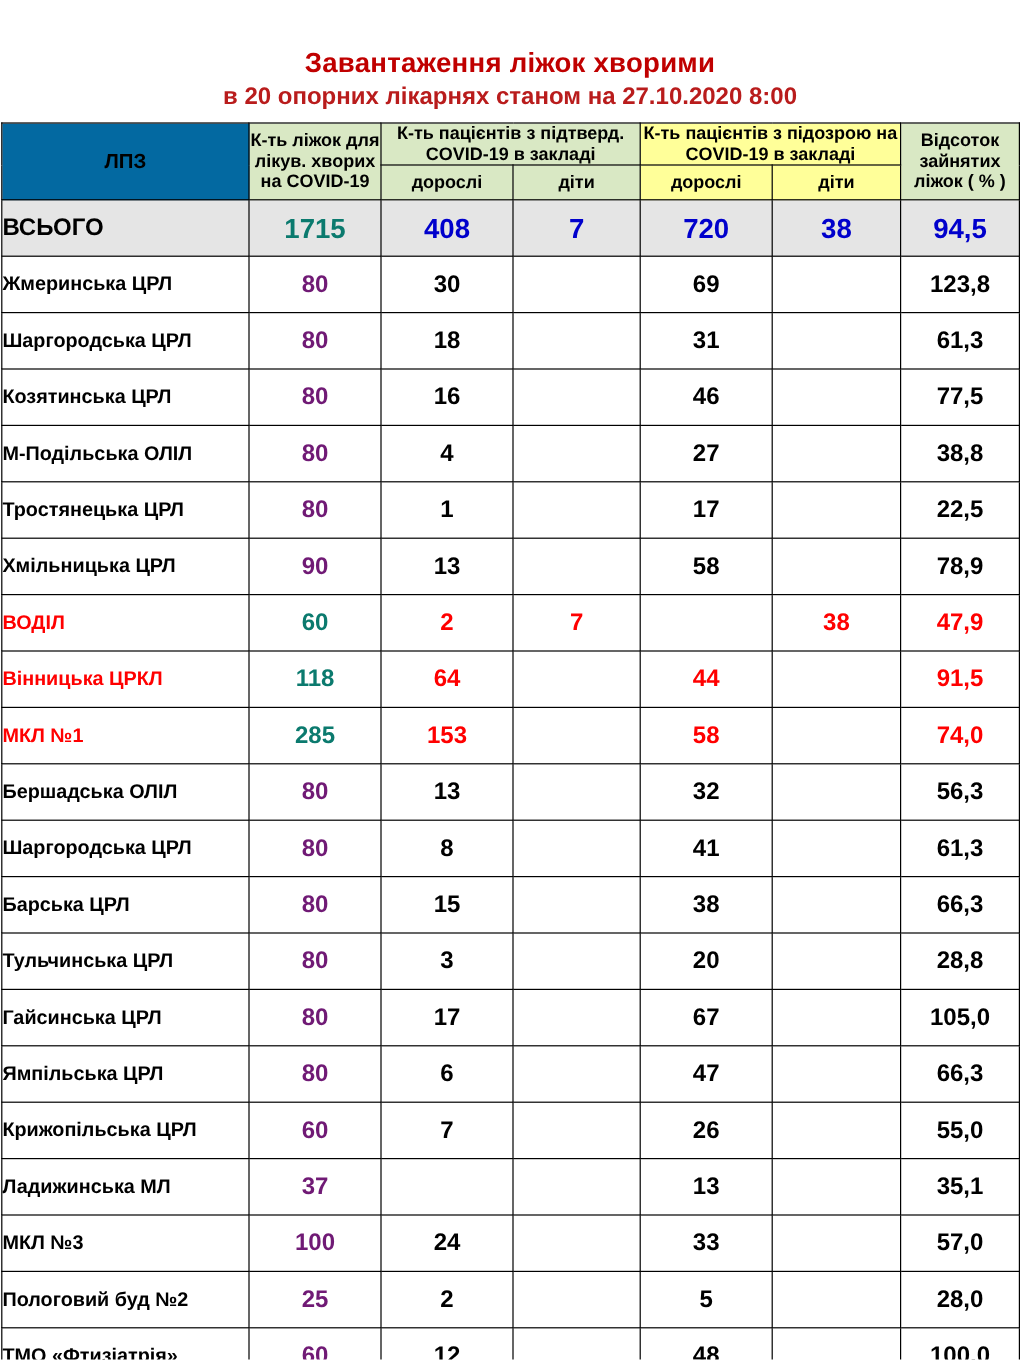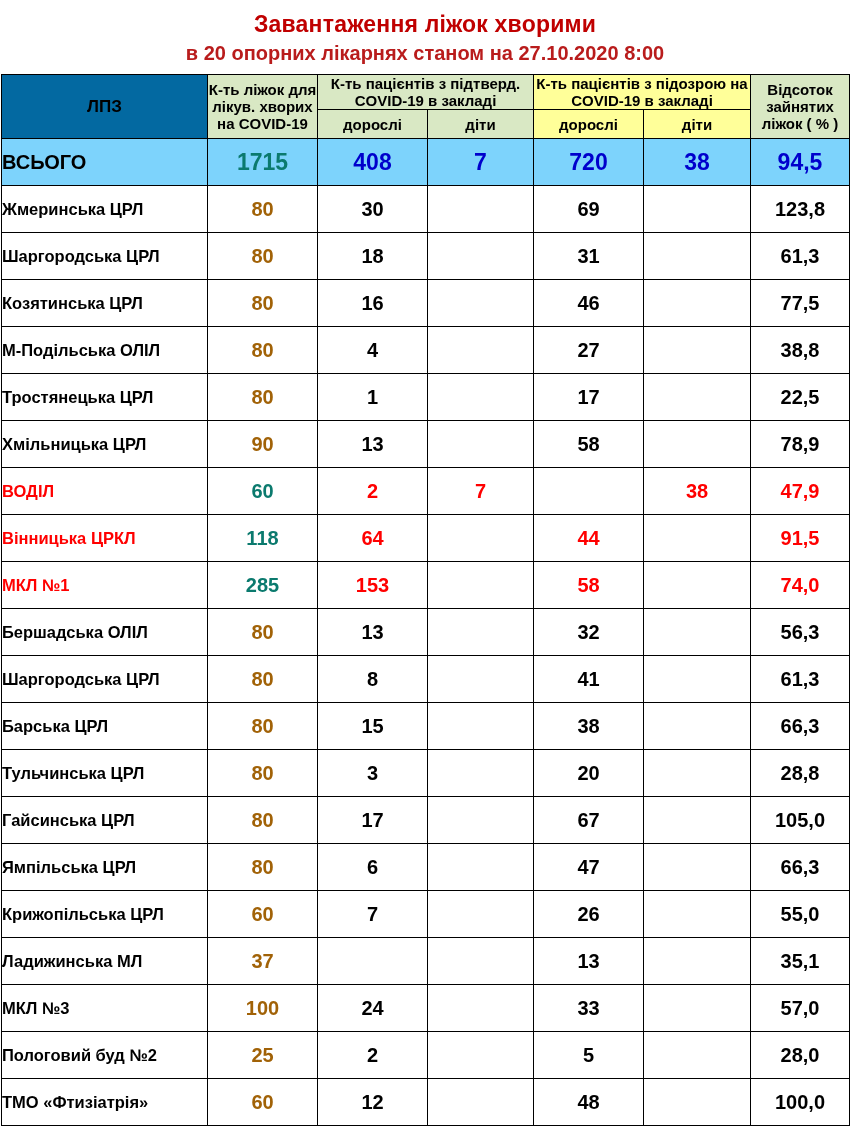--- a/index.html
+++ b/index.html
@@ -16,20 +16,21 @@
   }
   .page {
     width: 850px;
     height: 1133px;
     position: relative;
     box-sizing: border-box;
   }
   .title-block {
     text-align: center;
     padding-top: 10px;
+    margin-top: 28px;
   }
   .title-line1 {
     font-size: 23px;
     font-weight: bold;
     color: #c00000;
     letter-spacing: 0.2px;
     line-height: 28px;
   }
   .title-line2 {
     font-size: 20px;
@@ -94,36 +95,36 @@
     white-space: nowrap;
   }
   td.num {
     text-align: center;
     font-size: 20px;
     font-weight: bold;
   }
   
   tr.total td {
     height: 46px;
-    background: #7dd3fc;
+    background: #e5e5e5;
   }
   tr.total td.name {
     font-size: 20px;
     color: #000000;
   }
   tr.total td.num {
     font-size: 23px;
     color: #0000cc;
   }
   tr.total td.beds {
     color: #0b7a6e;
   }
   
   td.beds {
-    color: #a16207;
+    color: #701a75;
   }
   tr.red td.name,
   tr.red td.num {
     color: #ff0000;
   }
   tr.red td.beds {
     color: #0b7a6e;
   }
 </style>
 </head>

